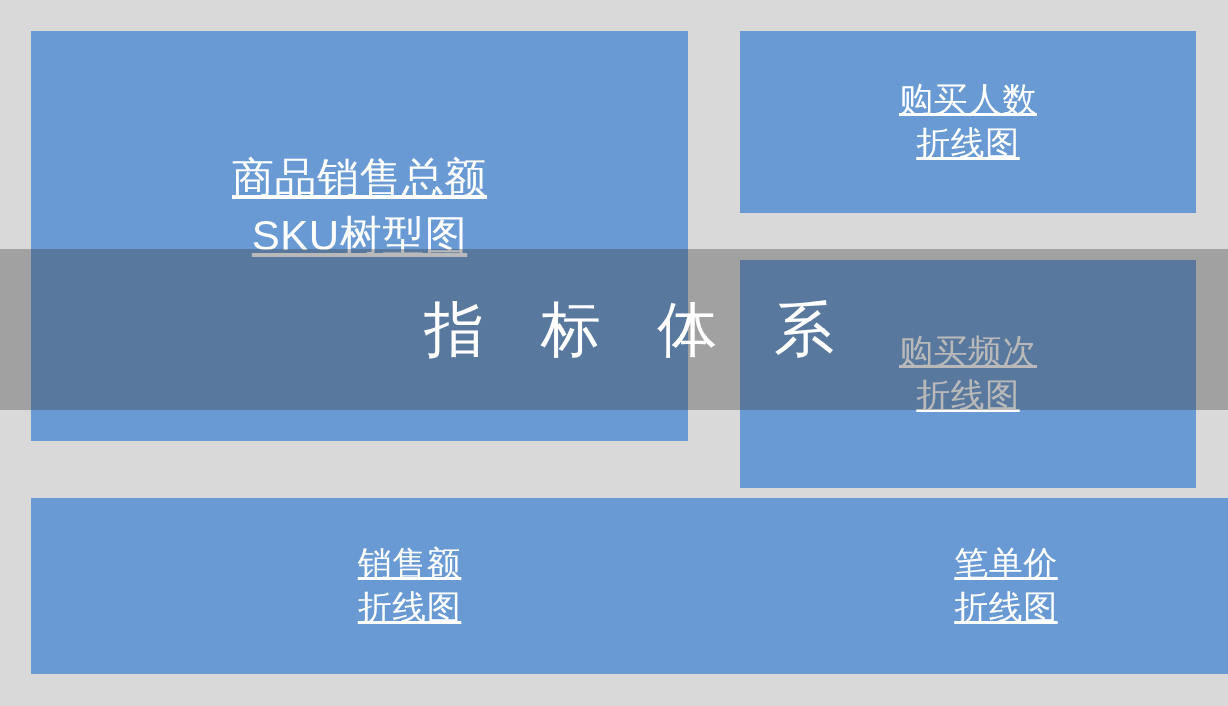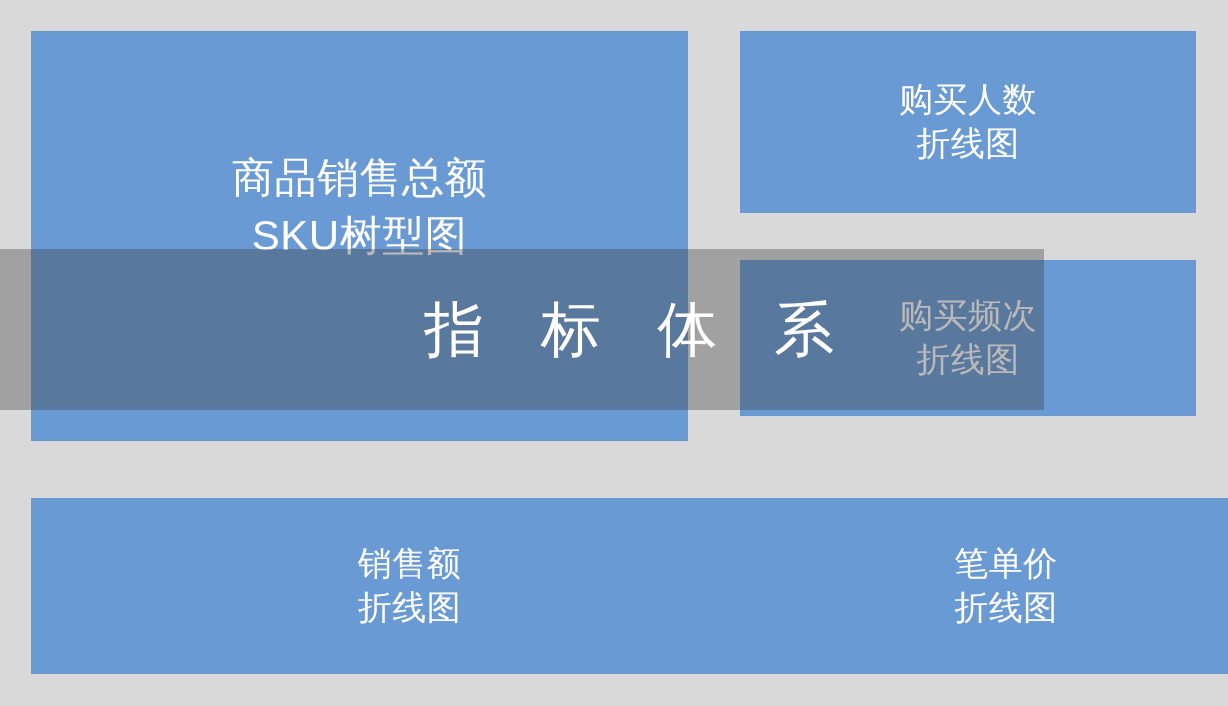--- a/index.html
+++ b/index.html
@@ -35,20 +35,21 @@
     box-sizing: border-box;
   }
 
   .card-title {
     font-size: 34px;
     line-height: 1.28;
     font-weight: 400;
     letter-spacing: 0.5px;
     white-space: pre-line;
     color: #ffffff;
+    text-decoration: underline;
   }
 
   
   #card-sales-total {
     left: 31px;
     top: 31px;
     width: 657px;
     height: 410px;
     justify-content: flex-start;
     padding-top: 118px;
@@ -70,41 +71,41 @@
   #card-buyers {
     left: 740px;
     top: 31px;
     width: 456px;
     height: 182px;
   }
   #card-frequency {
     left: 740px;
     top: 260px;
     width: 456px;
-    height: 156px;
+    height: 228px;
   }
   #card-sales-amount {
     left: 31px;
     top: 498px;
     width: 757px;
     height: 176px;
   }
   #card-unit-price {
     left: 740px;
     top: 498px;
     width: 532px;
     height: 176px;
   }
 
   
   #banner {
     position: absolute;
     left: 0;
     top: 249px;
-    width: 1044px;
+    width: 1228px;
     height: 161px;
     background: rgba(60, 60, 60, 0.36);
     display: flex;
     align-items: center;
     pointer-events: none;
   }
   #banner-title {
     position: absolute;
     left: 424px;
     top: 50%;

